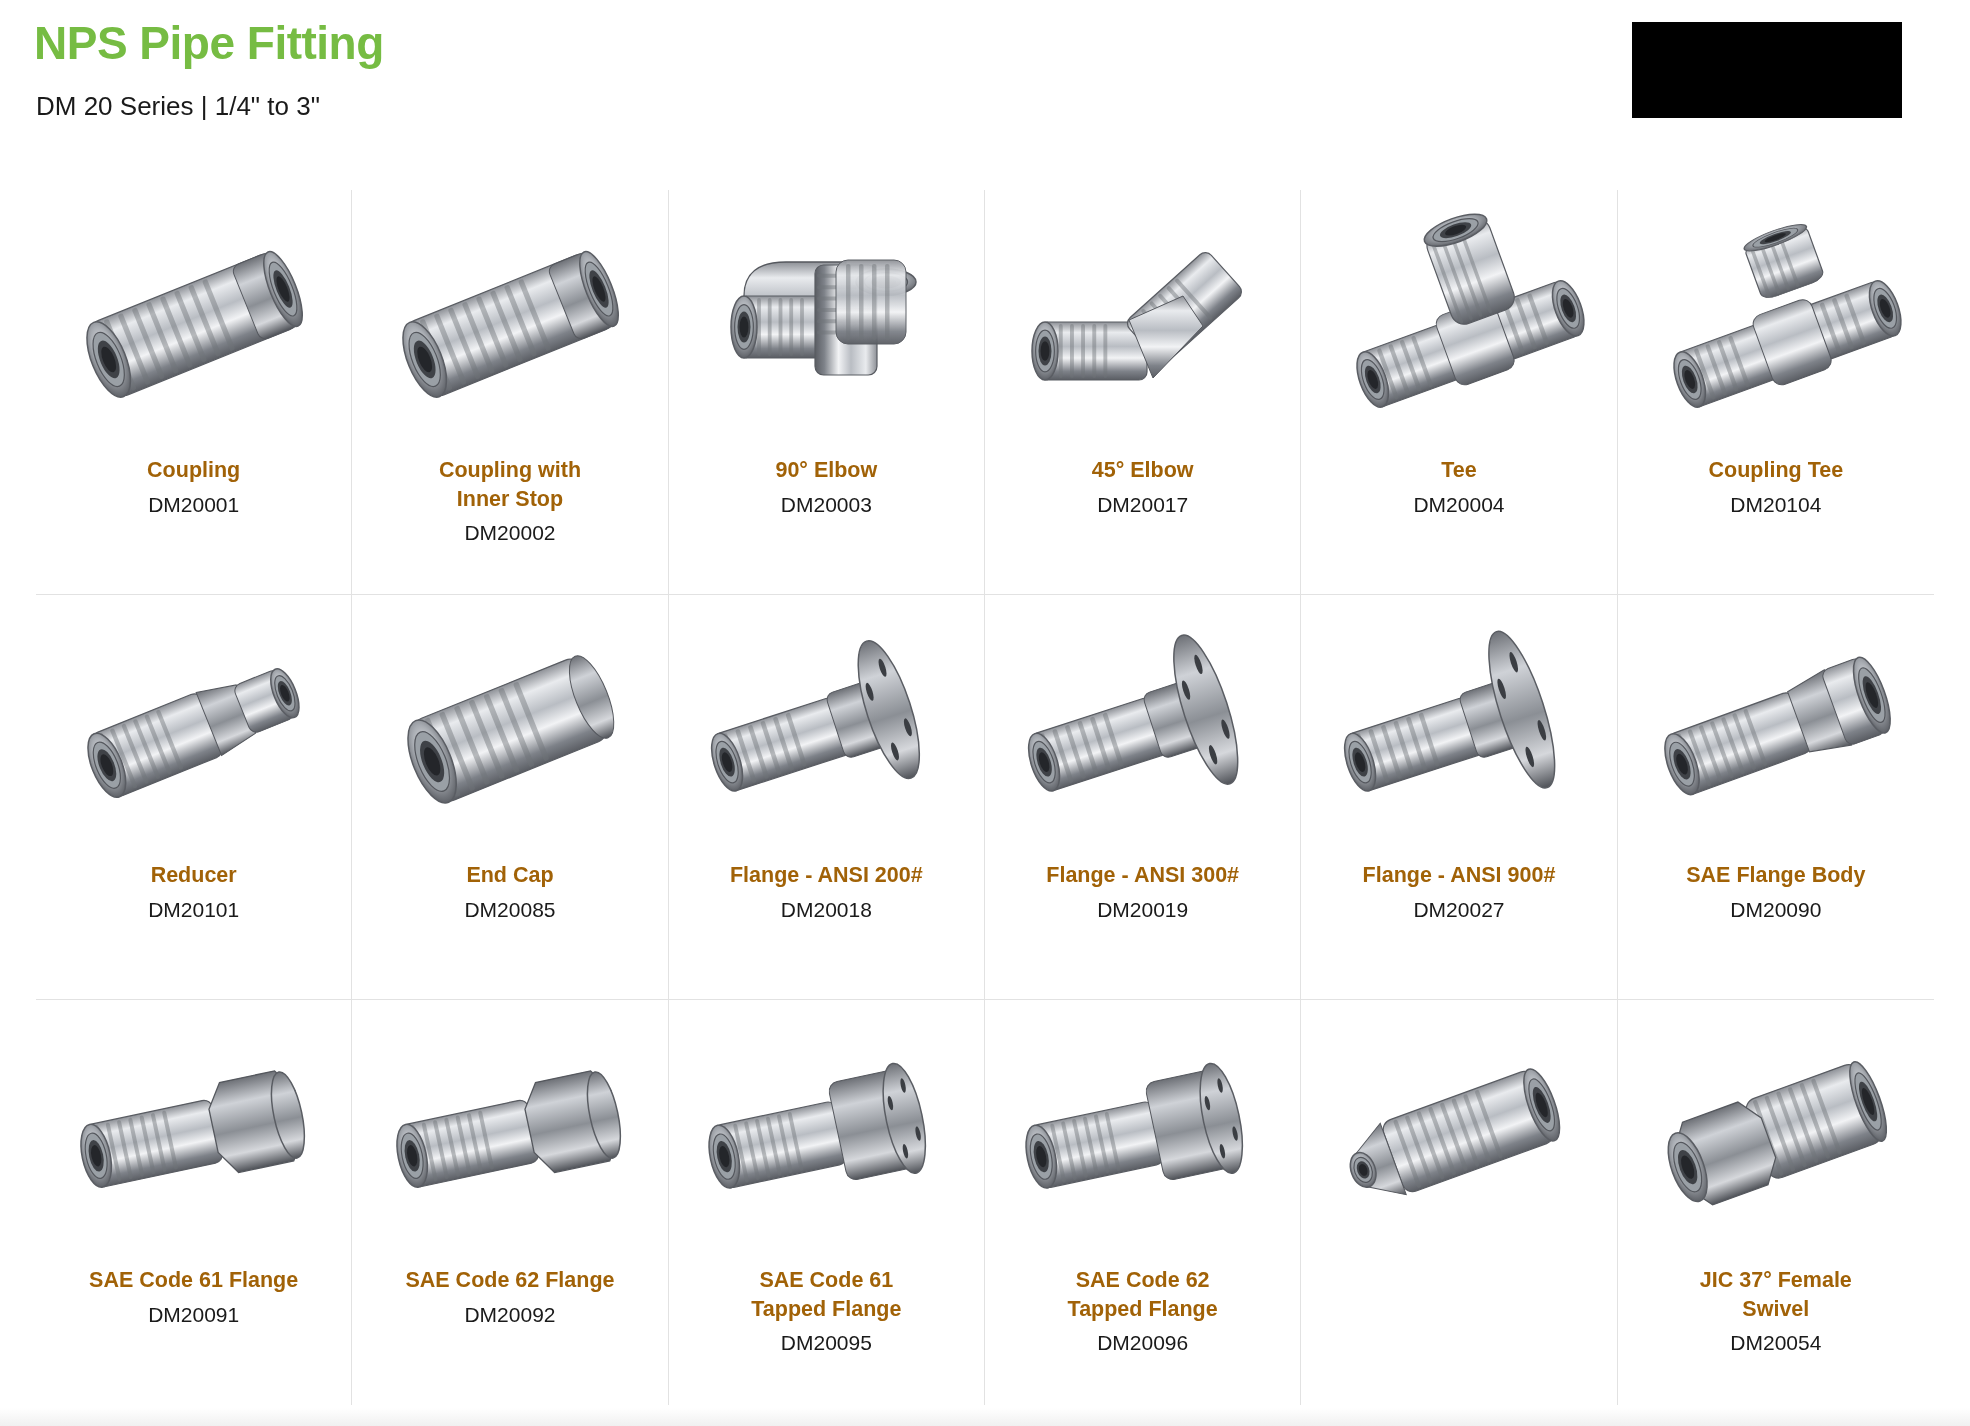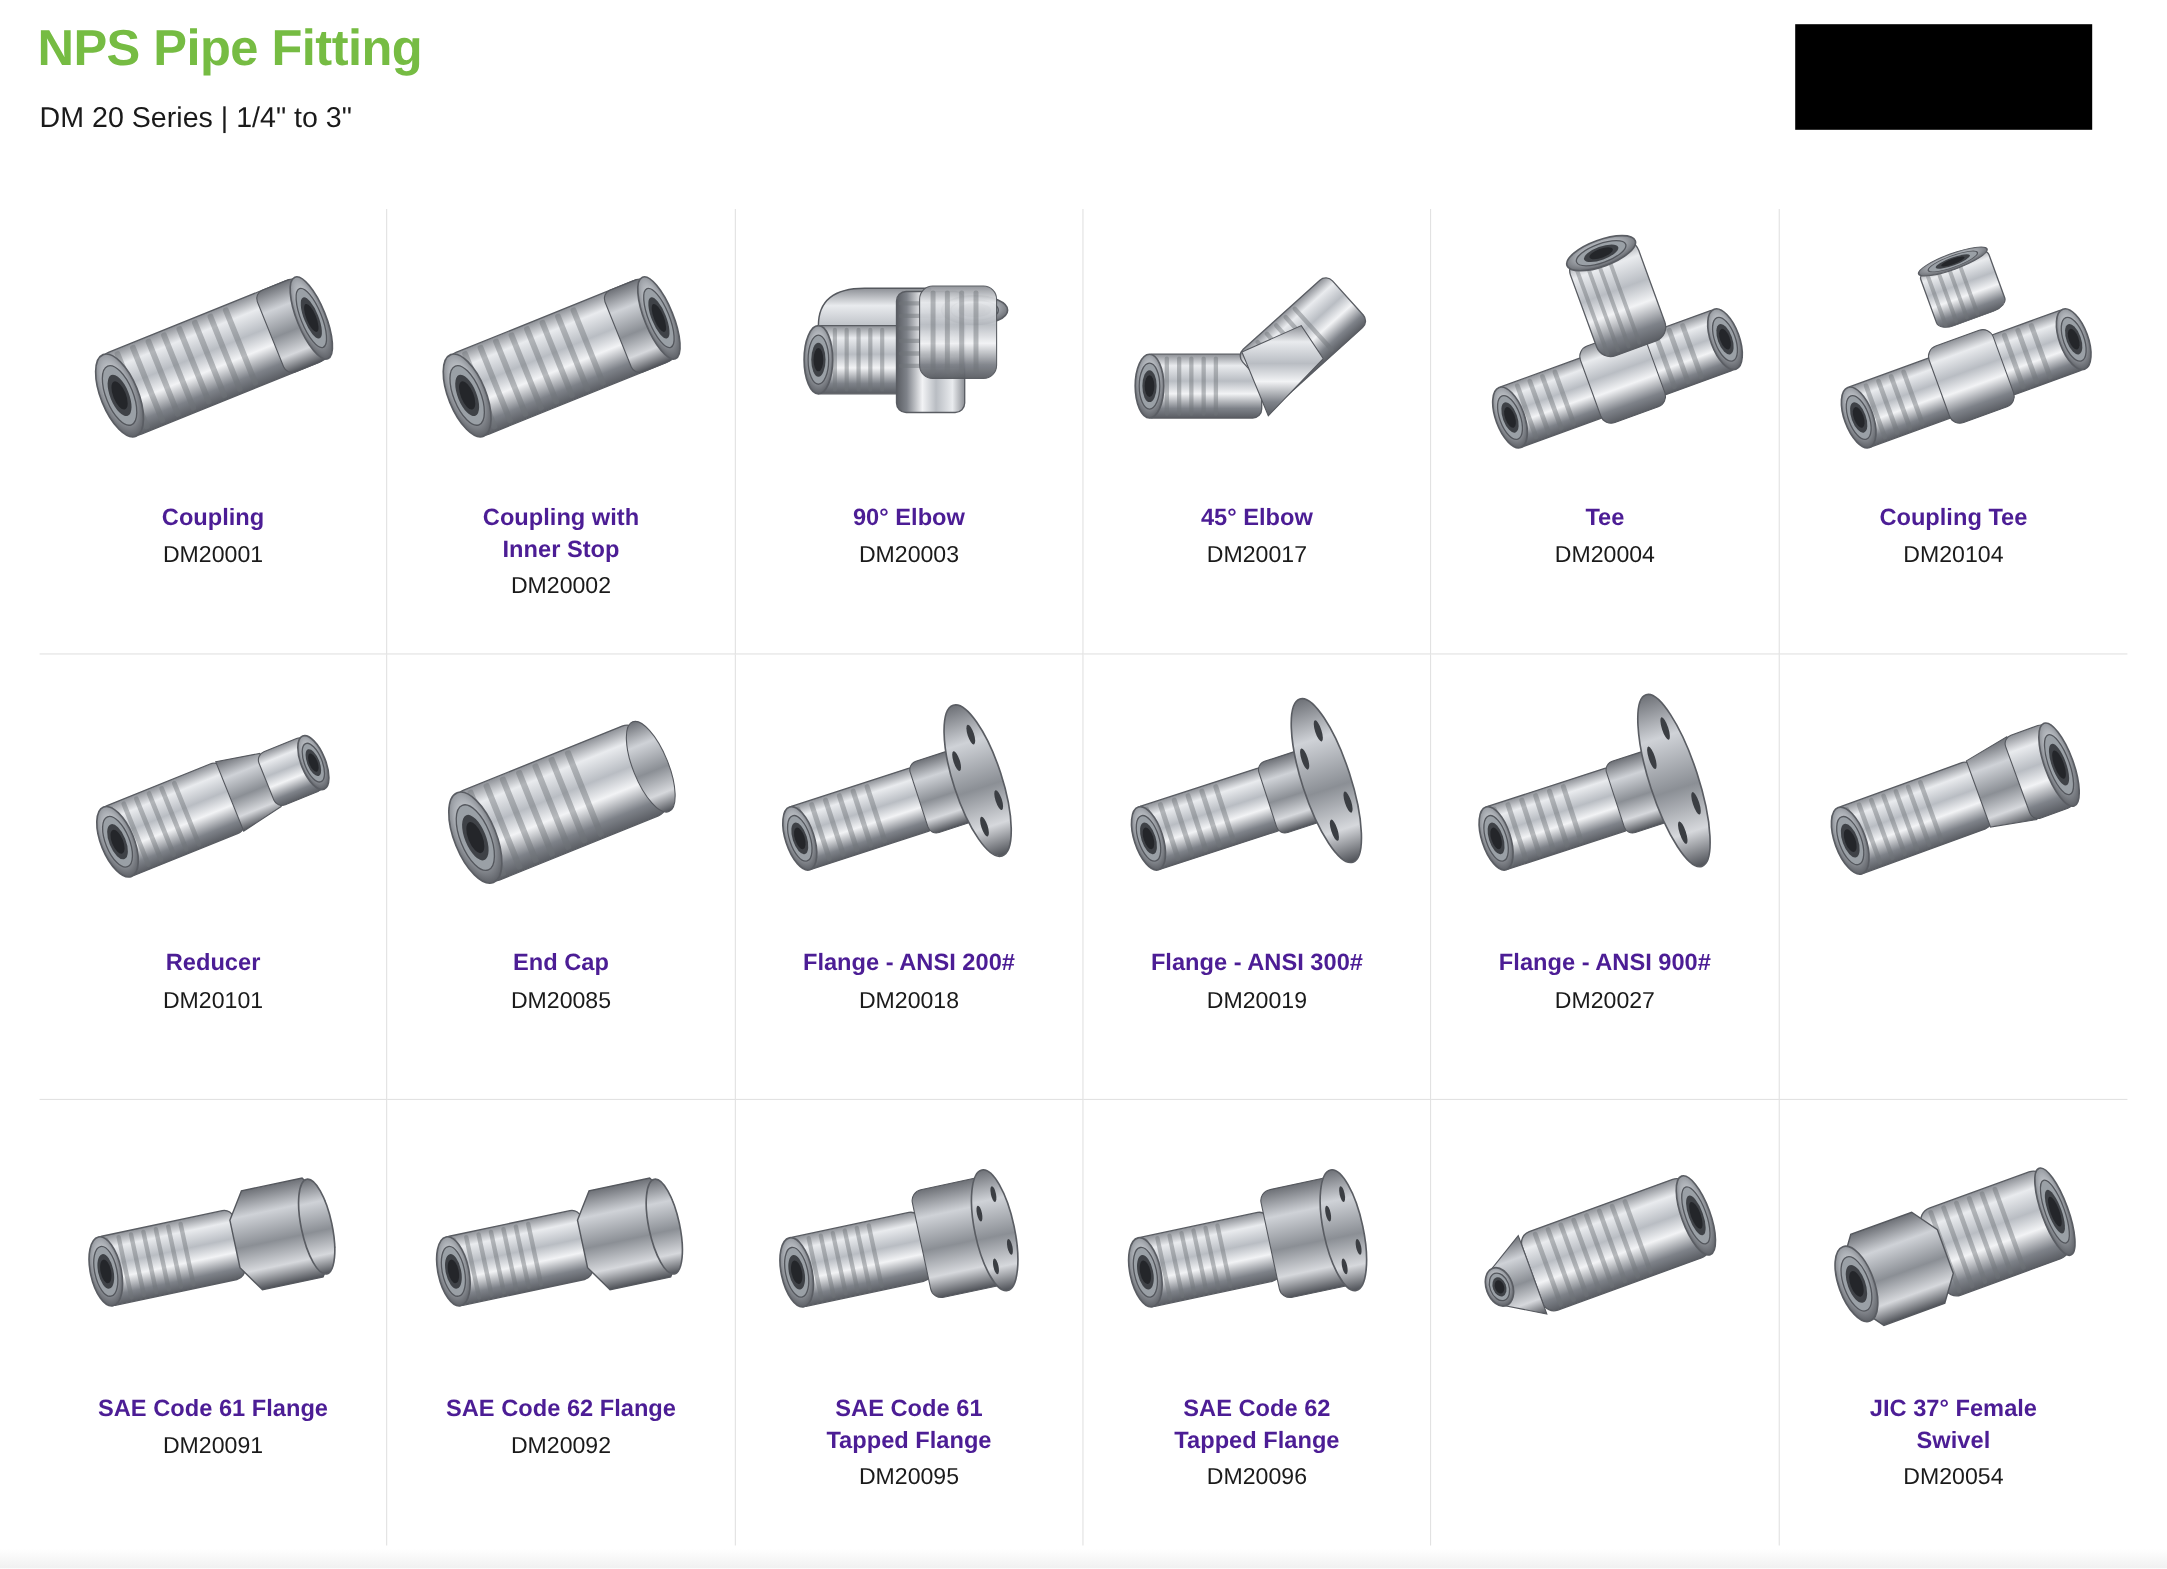--- a/index.html
+++ b/index.html
@@ -79,21 +79,21 @@
   .thumb svg { display: block; }
 
   .caption {
     width: 100%;
     text-align: center;
     margin-top: 6px;
   }
   .part-name {
     font-size: 21.5px;
     font-weight: bold;
-    color: #4c1d95;
+    color: #a16207;
     line-height: 1.33;
     margin: 0 0 6px 0;
     white-space: pre-line;
   }
   .part-code {
     font-size: 21px;
     color: #1a1a1a;
     line-height: 1.3;
     margin: 0;
   }
@@ -802,20 +802,24 @@
         <polygon points="164,93 206,85 206,165 164,157" fill="url(#di11)" stroke="#55585e"></polygon>
         <rect x="202" y="85" width="42" height="80" rx="8" fill="url(#gi11)" stroke="#55585e"></rect>
 
     <ellipse cx="242" cy="125" rx="13" ry="40" fill="url(#ri11)" stroke="#5a5d63" stroke-width="1.5"></ellipse>
     <ellipse cx="242" cy="125" rx="9.36" ry="28.799999999999997" fill="#9aa0a6" stroke="#54575d" stroke-width="1.2"></ellipse>
     <ellipse cx="242" cy="125" rx="6.5" ry="20" fill="#3f4247"></ellipse>
     <ellipse cx="242" cy="125" rx="4.42" ry="13.600000000000001" fill="#24262a"></ellipse>
       </g>
           </svg>
         </div>
+        <div class="caption">
+          <div class="part-name">SAE Flange Body</div>
+          <div class="part-code">DM20090</div>
+        </div>
       </div>
       <div class="cell">
         <div class="thumb">
           <svg width="280" height="250" viewBox="0 0 280 250" xmlns="http://www.w3.org/2000/svg">
   <defs>
     <linearGradient id="gi12" x1="0" y1="0" x2="0" y2="1">
       <stop offset="0%" stop-color="#8d9096"></stop>
       <stop offset="18%" stop-color="#e9ebee"></stop>
       <stop offset="42%" stop-color="#b9bdc3"></stop>
       <stop offset="62%" stop-color="#f2f3f5"></stop>

